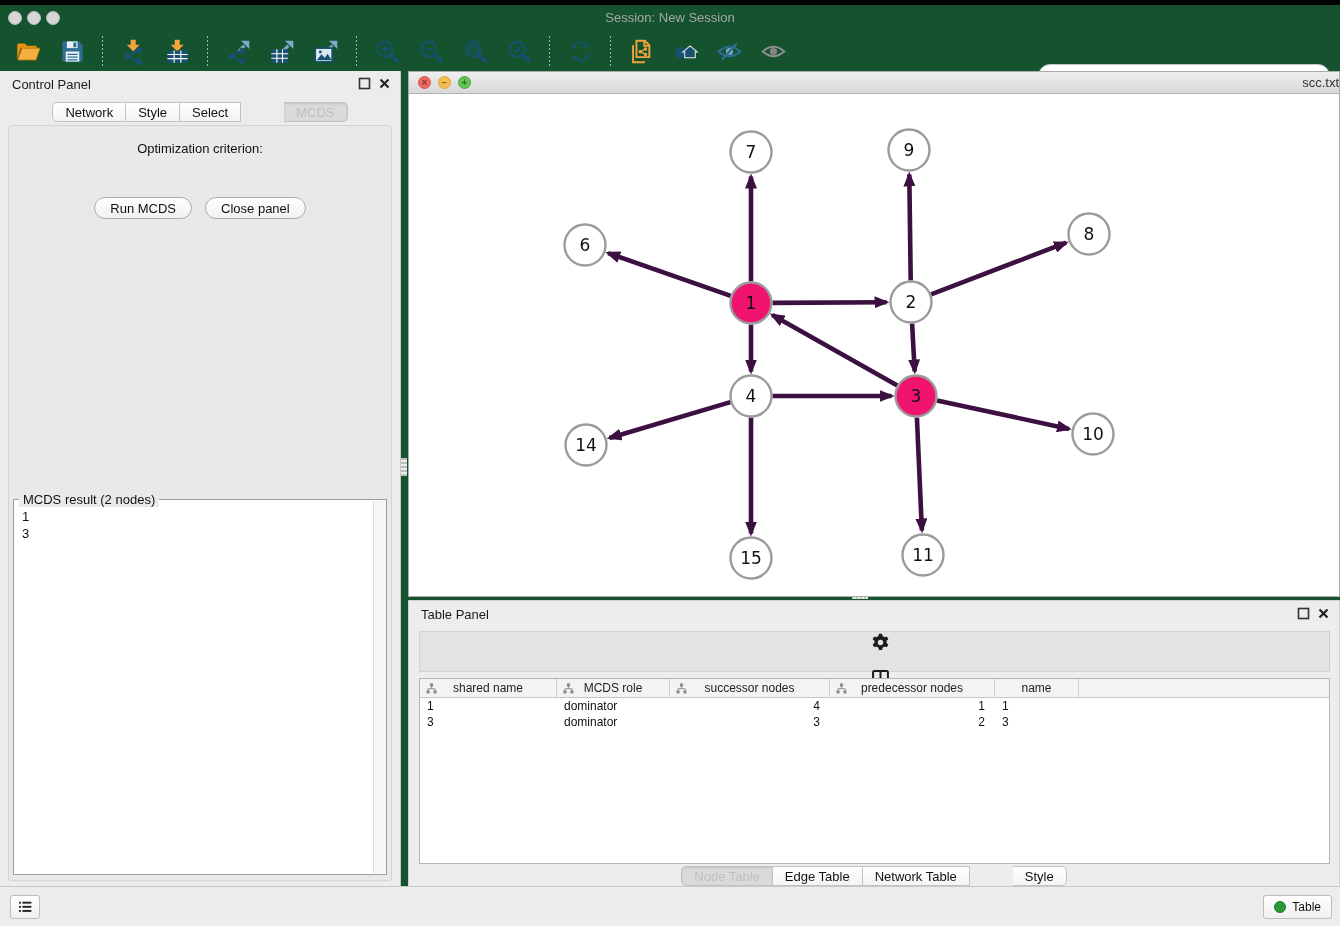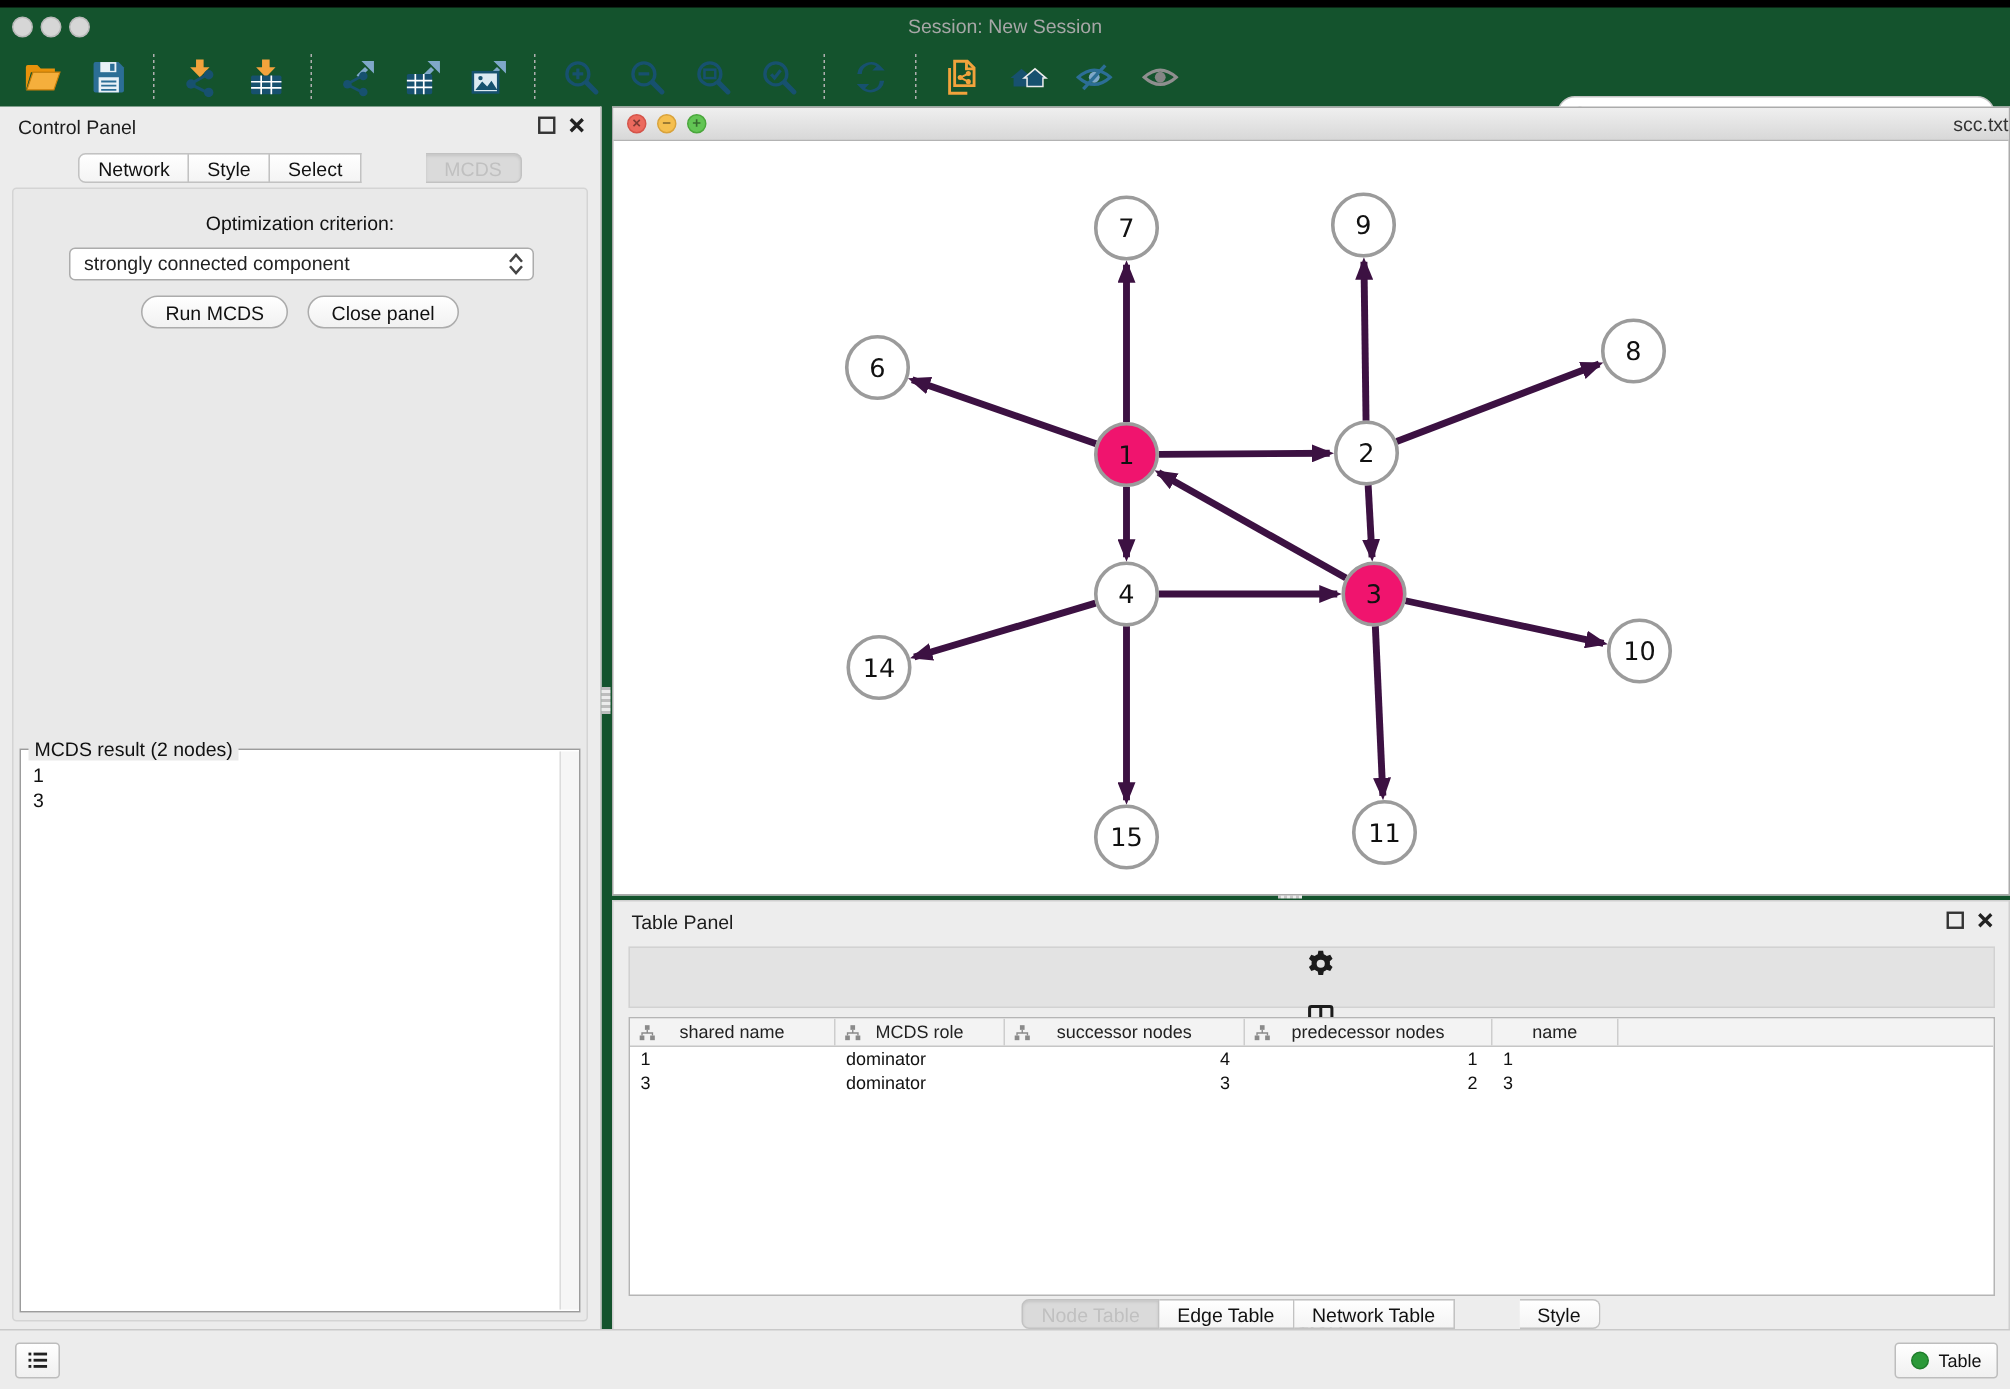--- a/index.html
+++ b/index.html
@@ -259,27 +259,20 @@
           </svg></button>
     </div>
     <div class="cp-tabs"><span class="seg" id="cp-tab-seg">
           <span class="tab">Network</span>
           <span class="tab">Style</span>
           <span class="tab">Select</span>
           <span class="tab active">MCDS</span>
         </span></div>
     <div class="cp-pane">
       <div class="opt-label">Optimization criterion:</div>
-      <div class="dropdown">
-        <span>strongly connected component</span>
-        <svg class="stepper" viewBox="0 0 14 16">
-            <path d="M3 6.5L7 2l4 4.5" fill="none" stroke="#444" stroke-width="1.7"></path>
-            <path d="M3 9.5L7 14l4-4.5" fill="none" stroke="#444" stroke-width="1.7"></path>
-          </svg>
-      </div>
       <div class="btn-row">
         <button class="mac-btn">Run MCDS</button>
         <button class="mac-btn">Close panel</button>
       </div>
       <div class="result-group">
         <span class="result-label">MCDS result (2 nodes)</span>
         <div class="result-lines" id="result-lines">
             <div>1</div>
             <div>3</div>
           </div>

